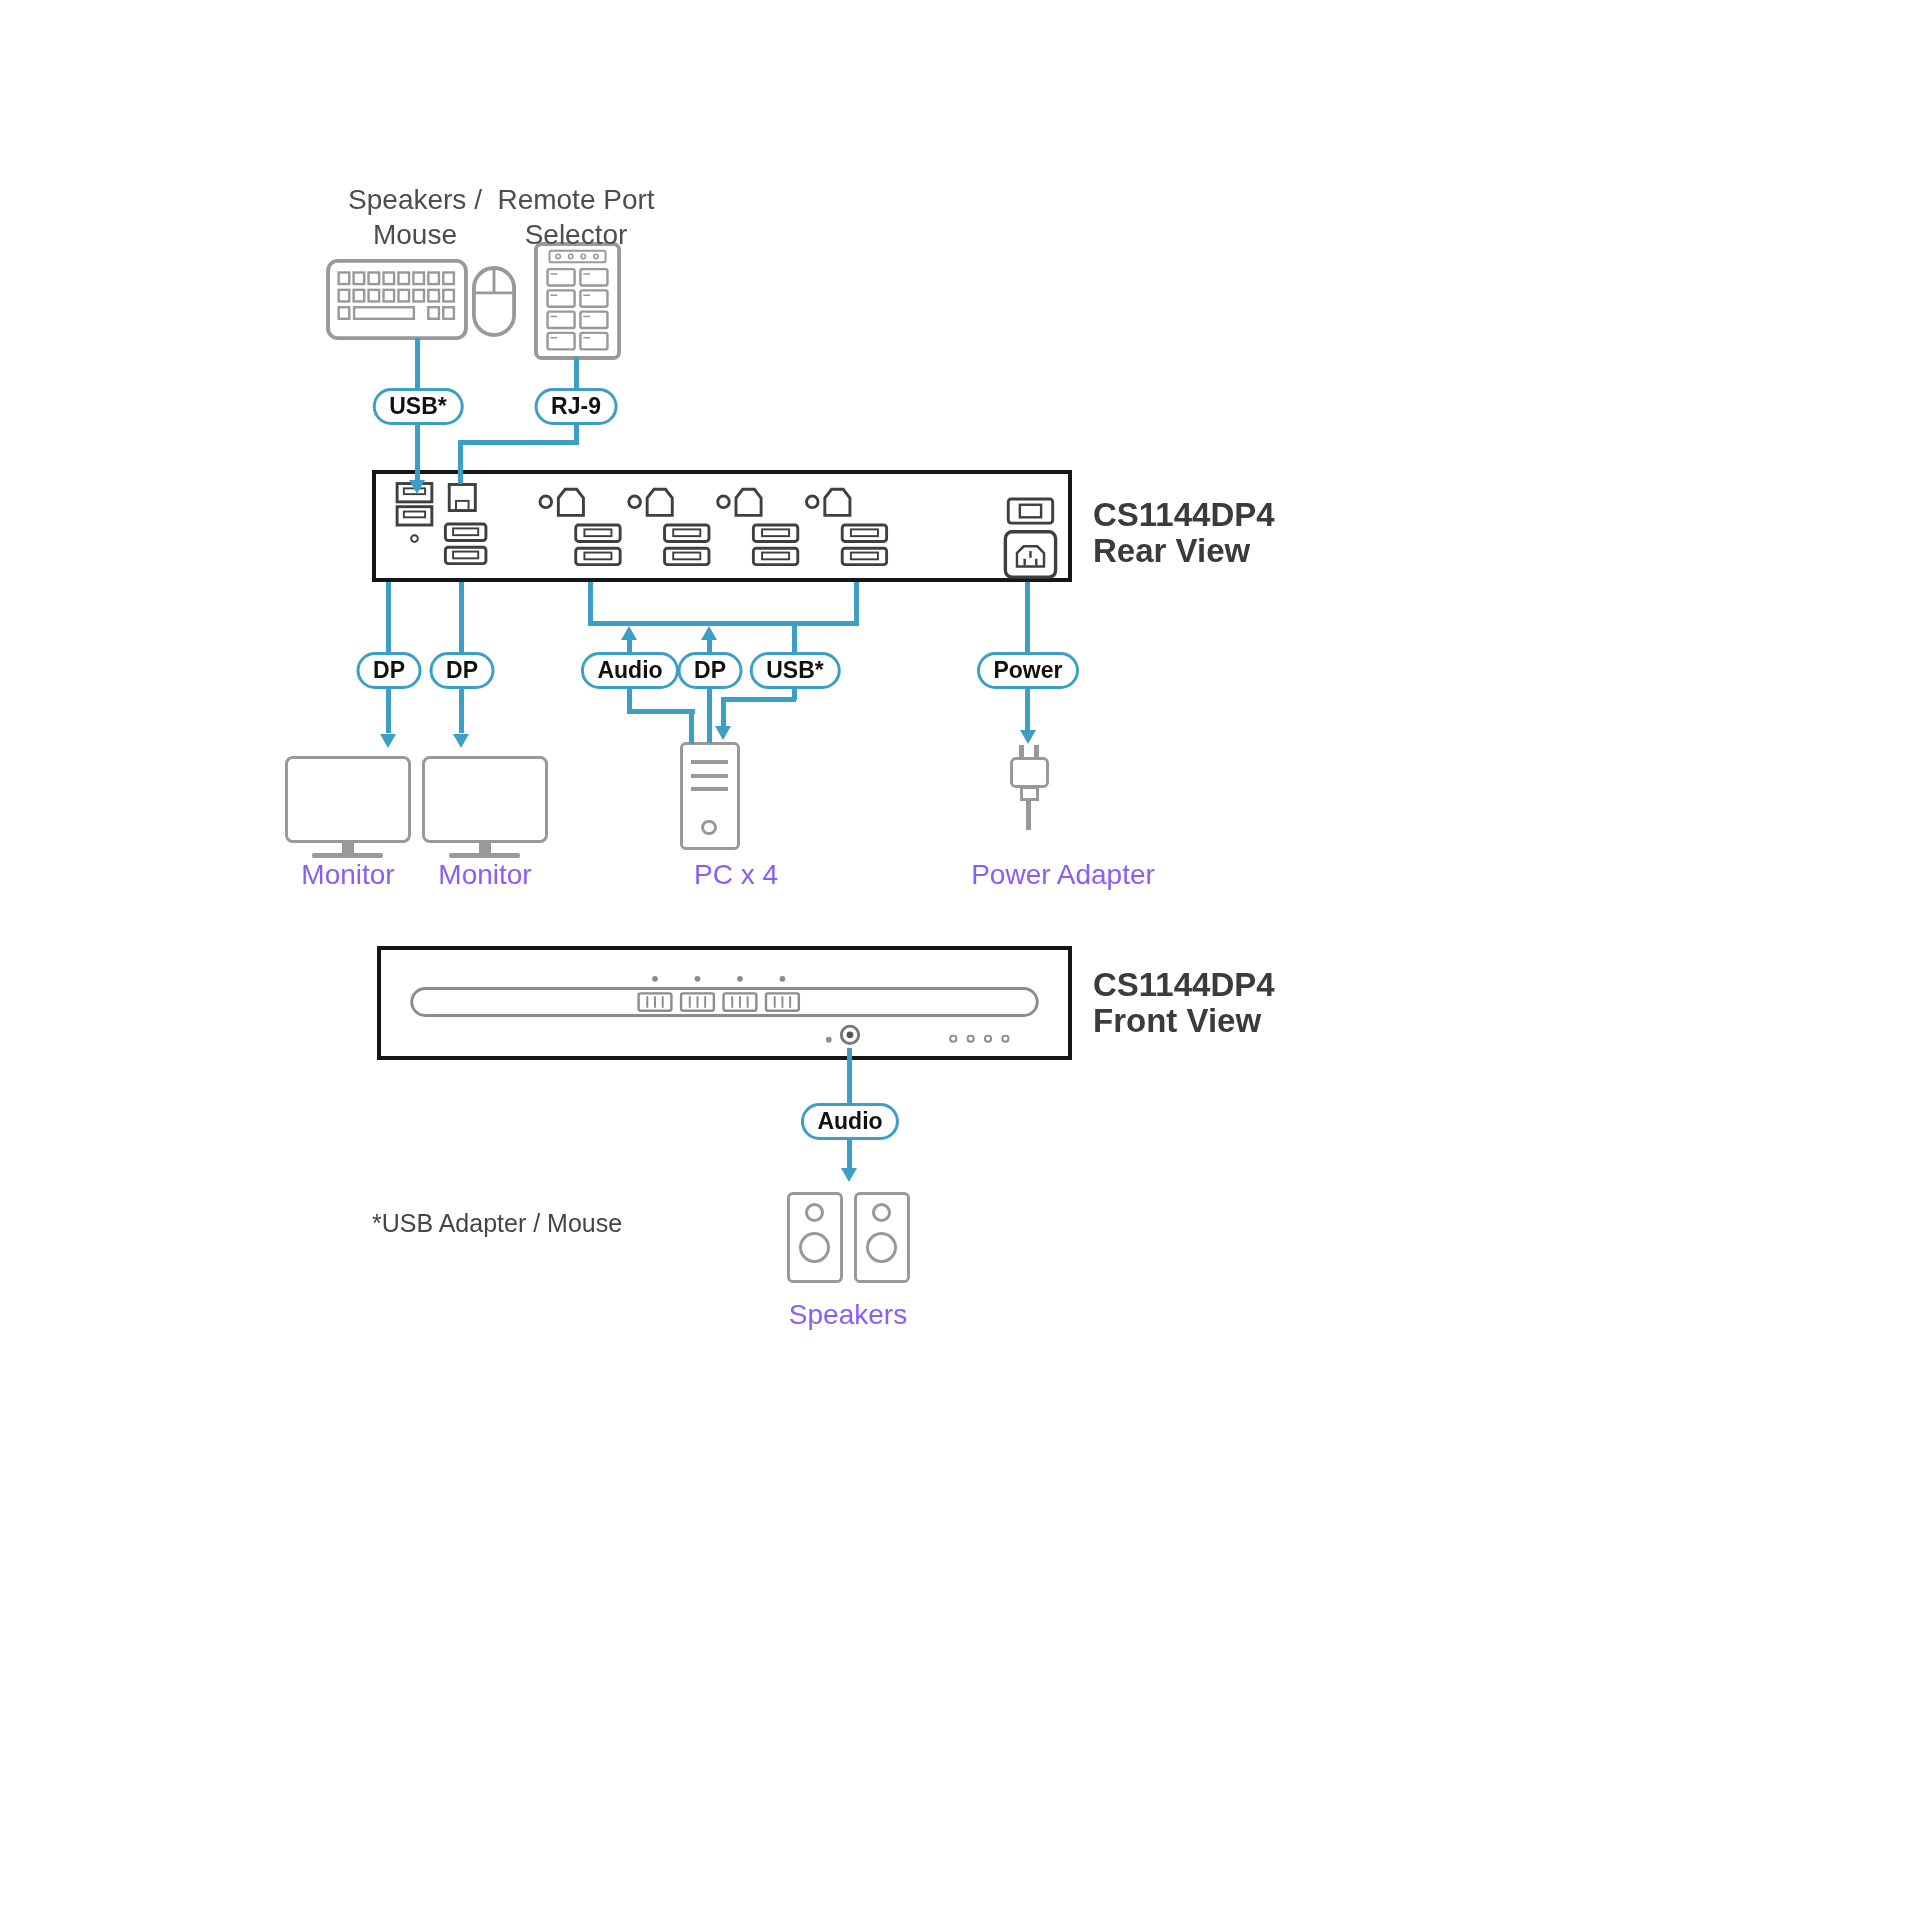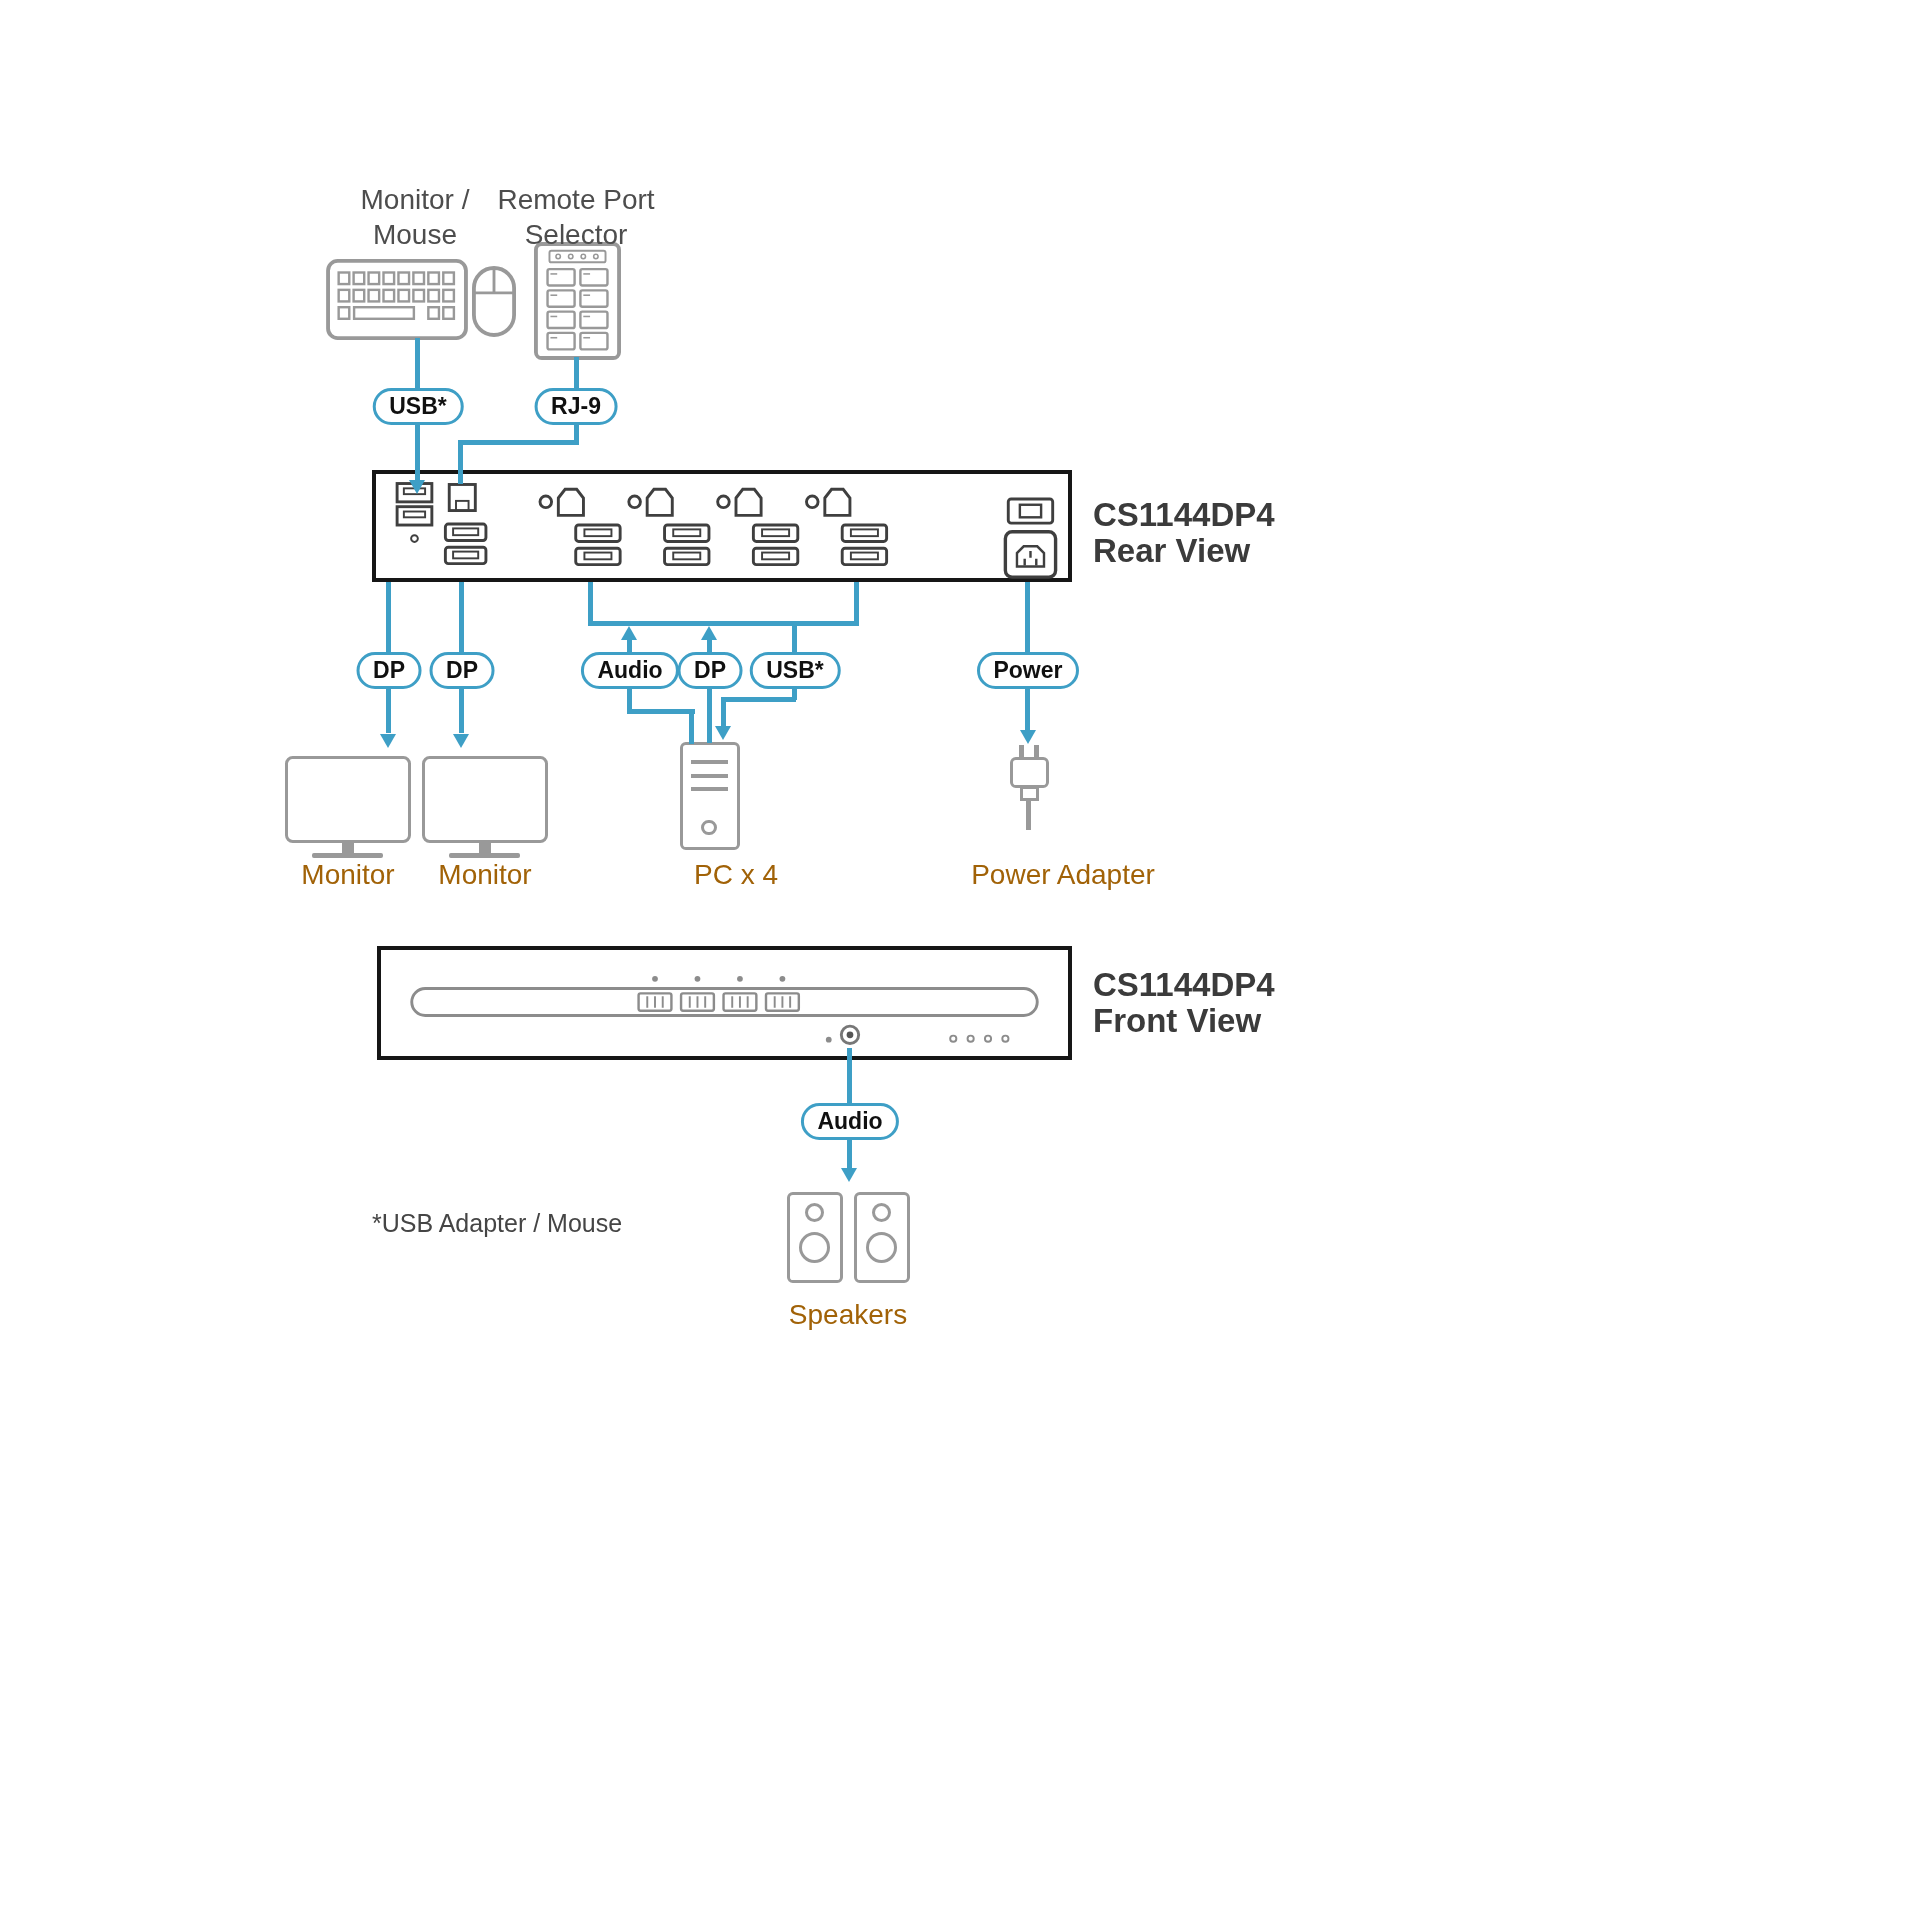--- a/index.html
+++ b/index.html
@@ -11,21 +11,21 @@
   .arr-u{position:absolute;width:0;height:0;border-left:8.7px solid transparent;
          border-right:8.7px solid transparent;border-bottom:14.5px solid #3E9FC6;z-index:3;}
   .pill{position:absolute;transform:translateX(-50%);height:37px;padding:0 13.5px;
         background:#fff;border:3.9px solid #3E9FC6;border-radius:19.3px;display:flex;
         align-items:center;justify-content:center;font-weight:bold;font-size:23px;
         color:#101010;box-sizing:border-box;z-index:5;white-space:nowrap;}
   .panel{position:absolute;border:4.8px solid #161616;background:#fff;box-sizing:border-box;z-index:1;}
   .psvg{position:absolute;z-index:2;}
   .top-label{position:absolute;transform:translateX(-50%);font-size:28px;color:#4d4d4d;
              text-align:center;white-space:pre-line;line-height:1.25;z-index:4;}
-  .dev-label{position:absolute;transform:translateX(-50%);font-size:28px;color:#a16207;
+  .dev-label{position:absolute;transform:translateX(-50%);font-size:28px;color:#8b5cf6;
              white-space:nowrap;z-index:4;}
   .panel-title{position:absolute;font-size:33px;font-weight:bold;color:#3b3b3b;
                line-height:36px;z-index:4;}
   .footnote{position:absolute;font-size:25px;color:#454545;z-index:4;}
   .mon-box{position:absolute;width:126px;height:87px;border:3.9px solid #999;border-radius:7.7px;
            background:#fff;box-sizing:border-box;z-index:2;}
   .mon-neck{position:absolute;width:11.6px;height:9.7px;background:#999;z-index:2;}
   .mon-base{position:absolute;width:71px;height:4.8px;background:#999;border-radius:1.9px;z-index:2;}
   .pc-box{position:absolute;left:680px;top:742px;width:60px;height:108px;border:3.9px solid #999;
           border-radius:5.8px;background:#fff;box-sizing:border-box;z-index:2;}
@@ -43,21 +43,21 @@
   .spk-tw{position:absolute;left:14.5px;top:7.7px;width:19.3px;height:19.3px;border:3.9px solid #999;
           border-radius:50%;box-sizing:border-box;}
   .spk-wf{position:absolute;left:8.7px;top:37px;width:31px;height:31px;border:3.9px solid #999;
           border-radius:50%;box-sizing:border-box;}
 </style>
 </head>
 <body>
 
 <div id="canvas">
 
-  <div class="top-label" style="left:415px;top:182px;">Monitor /
+  <div class="top-label" style="left:415px;top:182px;">Speakers /
 Mouse</div>
   <div class="top-label" style="left:576px;top:182px;">Remote Port
 Selector</div>
 
   <svg class="psvg" style="left:326px;top:259px;" width="142" height="81" viewBox="0 0 147 84">
     <rect x="2" y="2" width="143" height="80" rx="10" fill="#fff" stroke="#999" stroke-width="4"></rect>
     <g stroke="#999" stroke-width="2.5" fill="none">
       <rect x="13" y="14" width="11" height="12"></rect>
         <rect x="28.5" y="14" width="11" height="12"></rect>
       <rect x="44" y="14" width="11" height="12"></rect>

